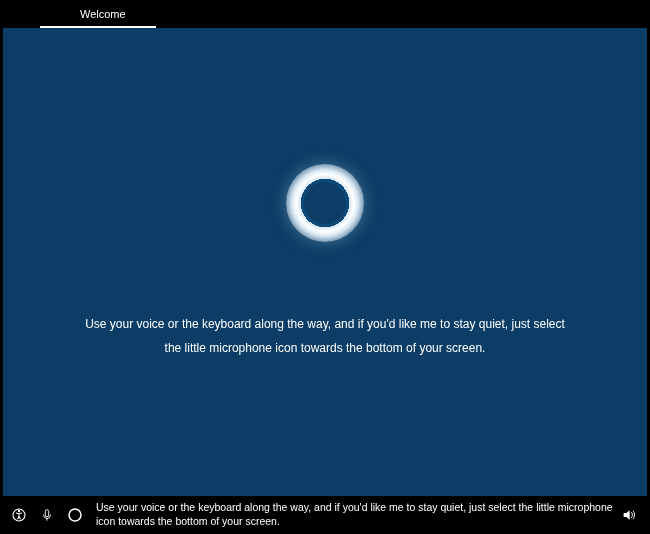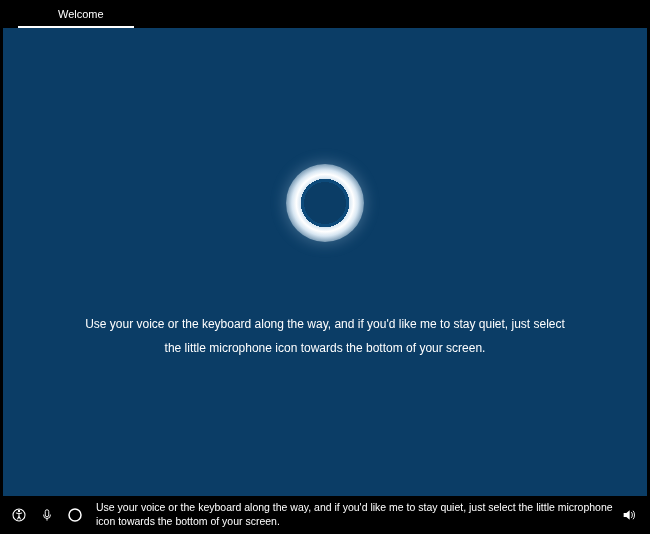--- a/index.html
+++ b/index.html
@@ -13,21 +13,21 @@
       background: #000;
       font-family: "Segoe UI", Tahoma, sans-serif;
       overflow: hidden;
       position: relative;
     }
     .tab-bar {
       height: 28px;
       background: #000;
       display: flex;
       align-items: flex-end;
-      padding-left: 18px;
+      padding-left: 40px;
     }
     .tab {
       color: #fff;
       font-size: 11px;
       padding: 6px 30px 6px 40px;
       border-bottom: 2px solid #fff;
     }
     .main {
       position: absolute;
       top: 28px;

